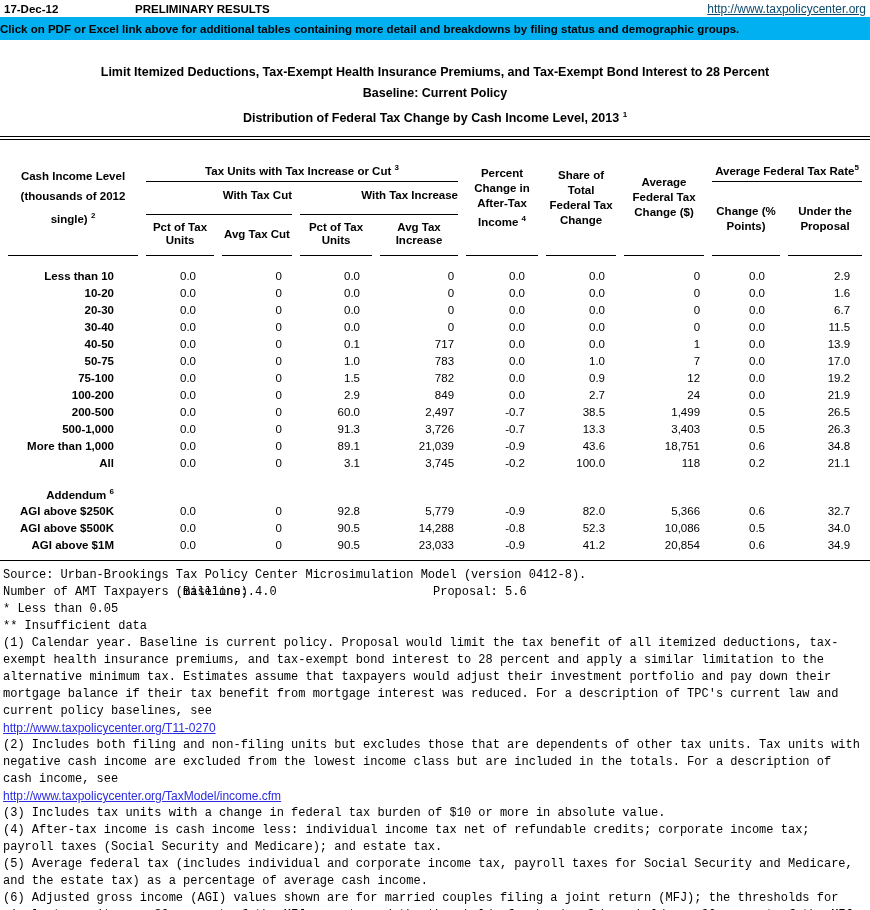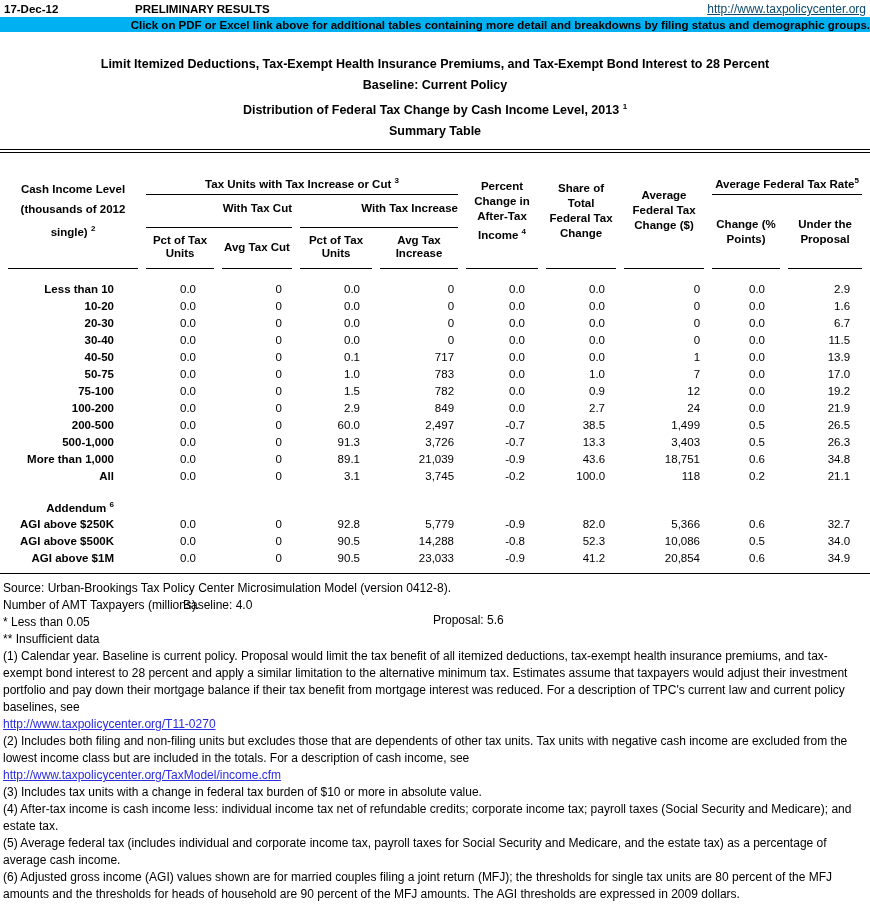--- a/index.html
+++ b/index.html
@@ -5,21 +5,21 @@
   html,body{margin:0;padding:0;}
   body{
     width:870px;height:910px;background:#fff;color:#000;
     font-family:"Liberation Sans",sans-serif;position:relative;overflow:hidden;
   }
   
   .topbar{display:flex;align-items:center;height:16px;padding:1px 4px 0 4px;font-size:11.5px;font-weight:bold;}
   .topbar .date{width:131px;}
   .topbar .url{margin-left:auto;font-weight:normal;font-size:12px;color:#0c4a6e;text-decoration:underline;cursor:pointer;}
   
-  .banner{height:15px;background:#00B0F0;display:flex;align-items:center;justify-content:flex-end;
+  .banner{height:23px;background:#00B0F0;display:flex;align-items:center;justify-content:flex-start;
     font-size:11.5px;font-weight:bold;color:#000;}
   
   .titleblock{margin-top:22px;text-align:center;font-weight:bold;font-size:12.5px;line-height:21px;}
   sup{font-size:8px;font-weight:bold;}
   
   .rule-double{margin-top:7px;height:2px;border-top:1.5px solid #000;border-bottom:1.5px solid #000;}
   .rule-bottom{border-top:1.5px solid #000;margin-top:7px;}
   
   table{width:870px;border-collapse:separate;border-spacing:8px 0;table-layout:fixed;font-size:11.5px;}
   thead th{font-weight:bold;text-align:center;padding:0;line-height:13px;}
@@ -38,44 +38,43 @@
   tbody td:nth-child(4){padding-right:12px;}
   tbody td:nth-child(5){padding-right:4px;}
   tbody td:nth-child(6){padding-right:13px;}
   tbody td:nth-child(7){padding-right:11px;}
   tbody td:nth-child(8){padding-right:4px;}
   tbody td:nth-child(9){padding-right:15px;}
   tbody td:nth-child(10){padding-right:12px;}
   tr.spacer td{height:14px;}
   
   .footer{margin-top:6px;padding:0 3px;font-size:12px;line-height:17px;}
-  .footer p{margin:0;}
+  .footer p{margin:0;font-family:Liberation Mono, monospace;}
   .amt-line{position:relative;}
   .amt-line .baseline{position:absolute;left:180px;top:0;}
-  .amt-line .proposal{position:absolute;left:430px;top:15px;}
+  .amt-line .proposal{position:absolute;left:430px;top:0;}
   a.doclink{color:#2B2BE0;text-decoration:underline;cursor:pointer;display:inline-block;}
 </style>
 </head>
 <body>
 
 <div class="topbar">
   <span class="date">17-Dec-12</span>
   <span class="status">PRELIMINARY RESULTS</span>
   <span class="url">http://www.taxpolicycenter.org</span>
 </div>
 
 <div class="banner">
   <span>Click on PDF or Excel link above for additional tables containing more detail and breakdowns by filing status and demographic groups.</span>
 </div>
 
 <div class="titleblock">
   <div>Limit Itemized Deductions, Tax-Exempt Health Insurance Premiums, and Tax-Exempt Bond Interest to 28 Percent</div>
   <div>Baseline: Current Policy</div>
   <div><span>Distribution of Federal Tax Change by Cash Income Level, 2013</span> <sup>1</sup></div>
-  <div>Summary Table</div>
 </div>
 
 <div class="rule-double"></div>
 
 <table>
   <colgroup>
     <col style="width:130px">
       <col style="width:68px">
       <col style="width:70px">
       <col style="width:72px">

